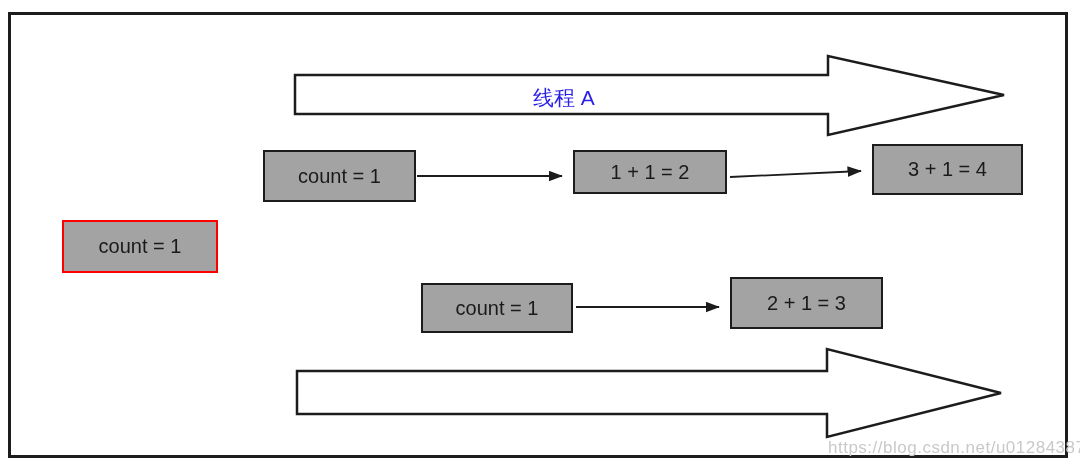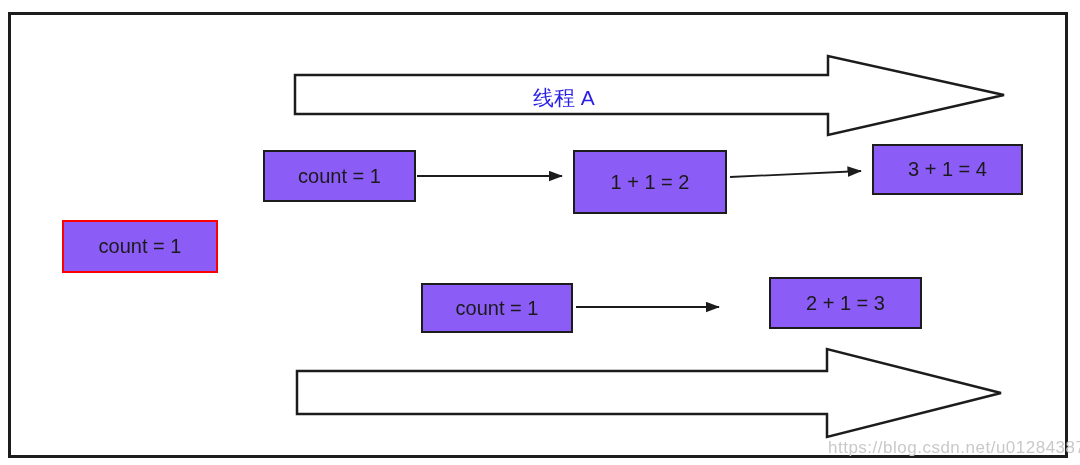--- a/index.html
+++ b/index.html
@@ -24,21 +24,21 @@
   }
   .arrows-layer {
     position: absolute;
     left: 0; top: 0;
     width: 1080px; height: 465px;
   }
   .box {
     position: absolute;
     box-sizing: border-box;
     border: 2.5px solid #1c1c1c;
-    background: #8b5cf6;
+    background: #a3a3a3;
     display: flex;
     align-items: center;
     justify-content: center;
     font-size: 20px;
     color: #1a1a1a;
     white-space: nowrap;
   }
   .box.highlight { border-color: #ff0000; }
   .thread-label {
     position: absolute;
@@ -76,33 +76,33 @@
     <line x1="417" y1="176" x2="562" y2="176" stroke="#1c1c1c" stroke-width="1.8" marker-end="url(#ah)"></line>
     <line x1="730" y1="177" x2="861" y2="171" stroke="#1c1c1c" stroke-width="1.8" marker-end="url(#ah)"></line>
     <line x1="576" y1="307" x2="719" y2="307" stroke="#1c1c1c" stroke-width="1.8" marker-end="url(#ah)"></line>
   </svg>
 
   <div class="thread-label" style="left:533px; top:84px;">线程 A</div>
 
   <div class="box" style="left:263px; top:150px; width:153px; height:52px;">
     <span>count = 1</span>
   </div>
-  <div class="box" style="left:573px; top:150px; width:154px; height:64px;">
+  <div class="box" style="left:573px; top:150px; width:154px; height:44px;">
     <span>1 + 1 = 2</span>
   </div>
   <div class="box" style="left:872px; top:144px; width:151px; height:51px;">
     <span>3 + 1 = 4</span>
   </div>
 
   <div class="box highlight" style="left:62px; top:220px; width:156px; height:53px;">
     <span>count = 1</span>
   </div>
 
   <div class="box" style="left:421px; top:283px; width:152px; height:50px;">
     <span>count = 1</span>
   </div>
-  <div class="box" style="left:769px; top:277px; width:153px; height:52px;">
+  <div class="box" style="left:730px; top:277px; width:153px; height:52px;">
     <span>2 + 1 = 3</span>
   </div>
 
   <div class="watermark">https://blog.csdn.net/u012843873</div>
 
 </div>
 
 </body></html>

